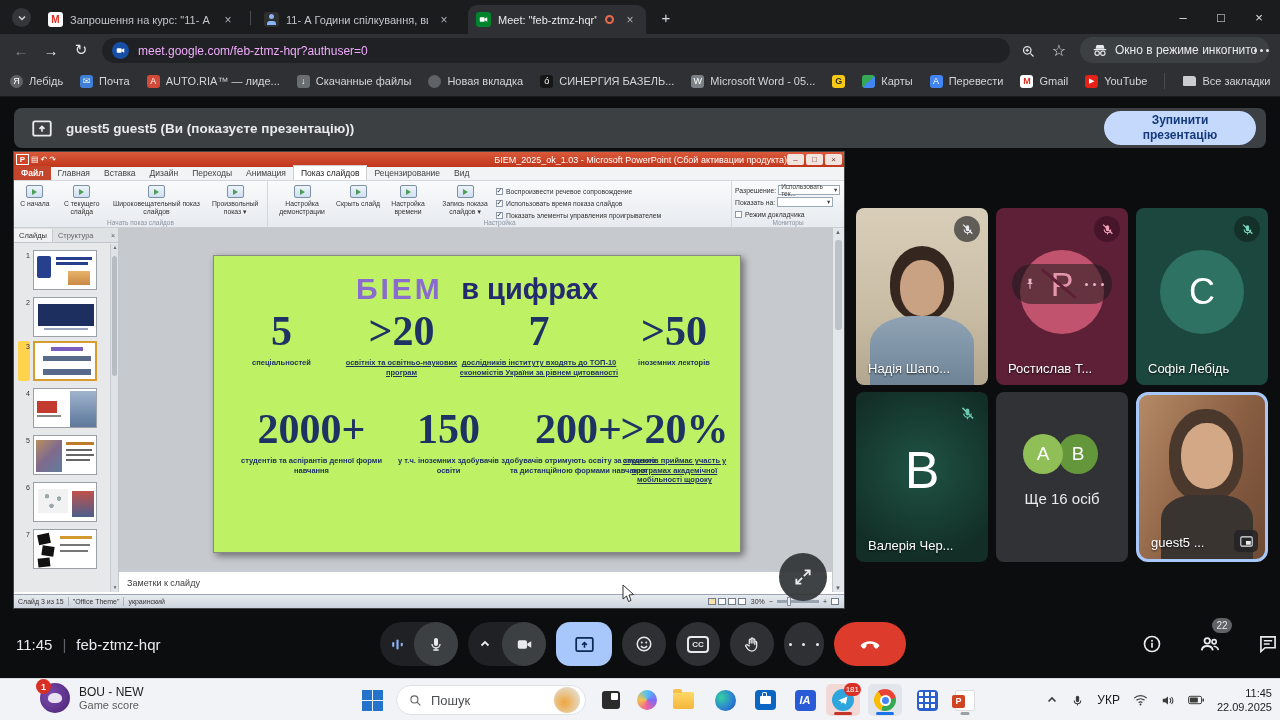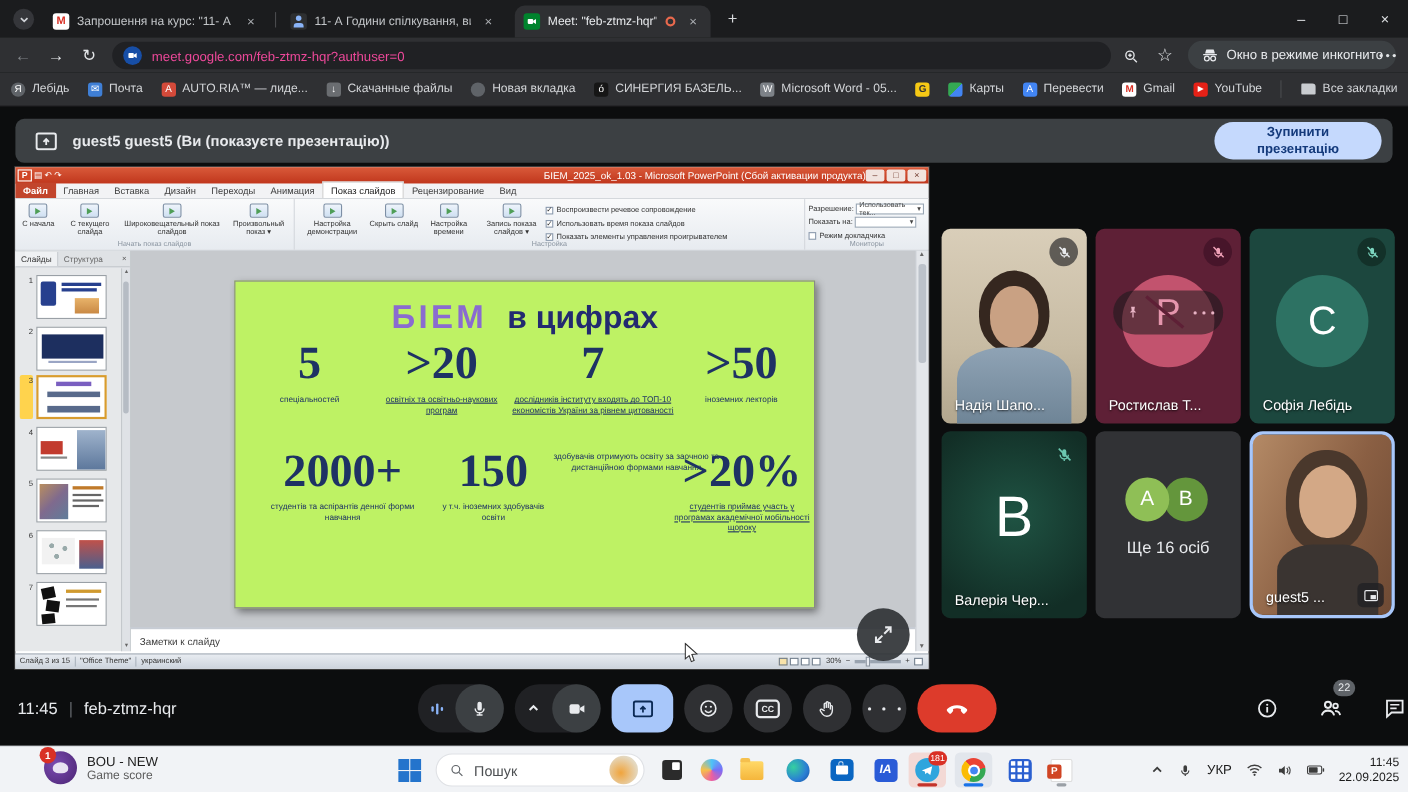--- a/index.html
+++ b/index.html
@@ -14,21 +14,21 @@
   #tabstrip{left:0;top:0;width:1280px;height:34px;background:#1b1c1e}
   .tab{position:absolute;top:5px;height:29px;border-radius:9px 9px 0 0;display:flex;align-items:center;padding:0 8px;color:#c3c6c9;font-size:11px}
   .tab.active{background:#2f3033;color:#e8eaed}
   .tab .fav{width:15px;height:15px;border-radius:3px;margin-right:7px;flex:0 0 auto}
   .tab .ttl{white-space:nowrap;overflow:hidden;max-width:142px}
   .tab .cl{margin-left:8px;color:#aeb1b5;font-size:12px;width:16px;height:16px}
   .recdot{width:9px;height:9px;border:2px solid #e8694d;border-radius:50%;background:#2f3033;margin-left:8px}
   .winctl{color:#dfe1e4;font-size:13px;width:38px;height:30px}
   #toolbar{left:0;top:34px;width:1280px;height:32px;background:#2f3033}
   .navbtn{width:26px;height:26px;color:#e3e5e8;font-size:15px;border-radius:50%}
-  #urlpill{left:102px;top:4px;width:908px;height:25px;border-radius:13px;background:#202124;color:#ec4899;font-size:12px;display:flex;align-items:center;padding:0 10px}
+  #urlpill{left:102px;top:4px;width:908px;height:25px;border-radius:13px;background:#202124;color:#f0abfc;font-size:12px;display:flex;align-items:center;padding:0 10px}
   #incog{height:26px;border-radius:13px;background:#3c4043;color:#e8eaed;font-size:12px;display:flex;align-items:center;padding:0 12px;gap:7px}
   #bookmarks{left:0;top:66px;width:1280px;height:31px;background:#2f3033;border-bottom:1px solid #1a1b1c;display:flex;align-items:center;padding:0 10px;gap:17px}
   .bm{display:flex;align-items:center;gap:6px;color:#d3d5d8;font-size:11px;white-space:nowrap}
   .bi{width:13px;height:13px;border-radius:3px;display:inline-flex;align-items:center;justify-content:center;font-size:9px;color:#fff;flex:0 0 auto}
 
   
   #meet{left:0;top:97px;width:1280px;height:581px;background:#0c0d0e}
   #banner{left:14px;top:11px;width:1252px;height:40px;background:#3c4043;border-radius:8px;display:flex;align-items:center;padding:0 10px}
   #stopbtn{margin-left:auto;width:152px;height:34px;border-radius:17px;background:#c5d9fd;color:#143a7b;font-size:12px;font-weight:700;text-align:center;line-height:15px;display:flex;flex-direction:column;justify-content:center}
   .tile{position:absolute;border-radius:8px;overflow:hidden}
@@ -59,21 +59,21 @@
   #panel{left:0;top:76px;width:105px;height:364px;background:#e6e8ea;border-right:1px solid #c4c8cc}
   .ptab{font-size:7.5px;color:#333;padding:2px 5px}
   .thumbrow{position:absolute;left:4px;display:flex;gap:3px}
   .tnum{width:12px;font-size:7px;color:#333;text-align:right;padding-top:2px}
   .thumb{width:64px;height:40px;background:#fff;border:1px solid #9aa0a6;position:relative;overflow:hidden}
   .thumb.sel{border:2px solid #d89c2e}
   .mline{position:absolute;background:#203864}
   #canvas{left:105px;top:76px;width:713px;height:364px;background:#c6c9cd}
   #slide{left:199px;top:103px;width:528px;height:298px;background:#bef264;border:1px solid #888;box-shadow:3px 3px 7px rgba(0,0,0,.45)}
   .statv{font-family:"Liberation Serif",serif;font-weight:700;font-size:42px;color:#1e3264;text-align:center;line-height:46px}
-  .statl{font-size:7.5px;font-weight:400;color:#1e3264;text-align:center;line-height:9.5px;margin-top:4px}
+  .statl{font-size:7.5px;font-weight:700;color:#1e3264;text-align:center;line-height:9.5px;margin-top:4px}
   .statl.u{text-decoration:underline}
   #notes{left:105px;top:418px;width:713px;height:24px;background:#fff;border-top:2px solid #c7ccd4;font-size:9px;color:#3c3c3c;display:flex;align-items:center;padding-left:8px}
   #pstatus{left:0;top:442px;width:830px;height:14px;background:linear-gradient(#e8ecf1,#ccd3dc);border-top:1px solid #9aa4b0;display:flex;align-items:center;font-size:7px;color:#333;padding:0 4px}
   .ssep{width:1px;height:9px;background:#aab3bd;margin:0 4px}
   .vicon{width:8px;height:7px;border:1px solid #6f7d8c;background:#fff;margin:0 1px}
 
   
   #taskbar{left:0;top:678px;width:1280px;height:42px;background:#f1f3f6;border-top:1px solid #d9dce0}
   .tbicon{position:absolute;top:5px;width:34px;height:32px;border-radius:5px;display:flex;align-items:center;justify-content:center}
   .uline{position:absolute;bottom:1px;left:50%;transform:translateX(-50%);height:3px;border-radius:2px}
@@ -435,20 +435,21 @@
 
         <div class="ab" style="left:15px;top:150px;width:165px">
           <div class="statv">2000+</div>
           <div class="statl">студентів та аспірантів денної форми навчання</div>
         </div>
         <div class="ab" style="left:182px;top:150px;width:105px">
           <div class="statv">150</div>
           <div class="statl">у т.ч. іноземних здобувачів освіти</div>
         </div>
         <div class="ab" style="left:287px;top:150px;width:155px">
+          <div class="statv">200+</div>
           <div class="statl">здобувачів отримують освіту за заочною та дистанційною формами навчання</div>
         </div>
         <div class="ab" style="left:398px;top:150px;width:125px">
           <div class="statv">&gt;20%</div>
           <div class="statl u">студентів приймає участь у програмах академічної мобільності щороку</div>
         </div>
       </div>
 
       <div class="ab" style="left:818px;top:76px;width:12px;height:364px;background:#e3e6ea;border-left:1px solid #c4c8cc">
         <span class="ab" style="left:2px;top:1px;font-size:6px;color:#666">▲</span>

